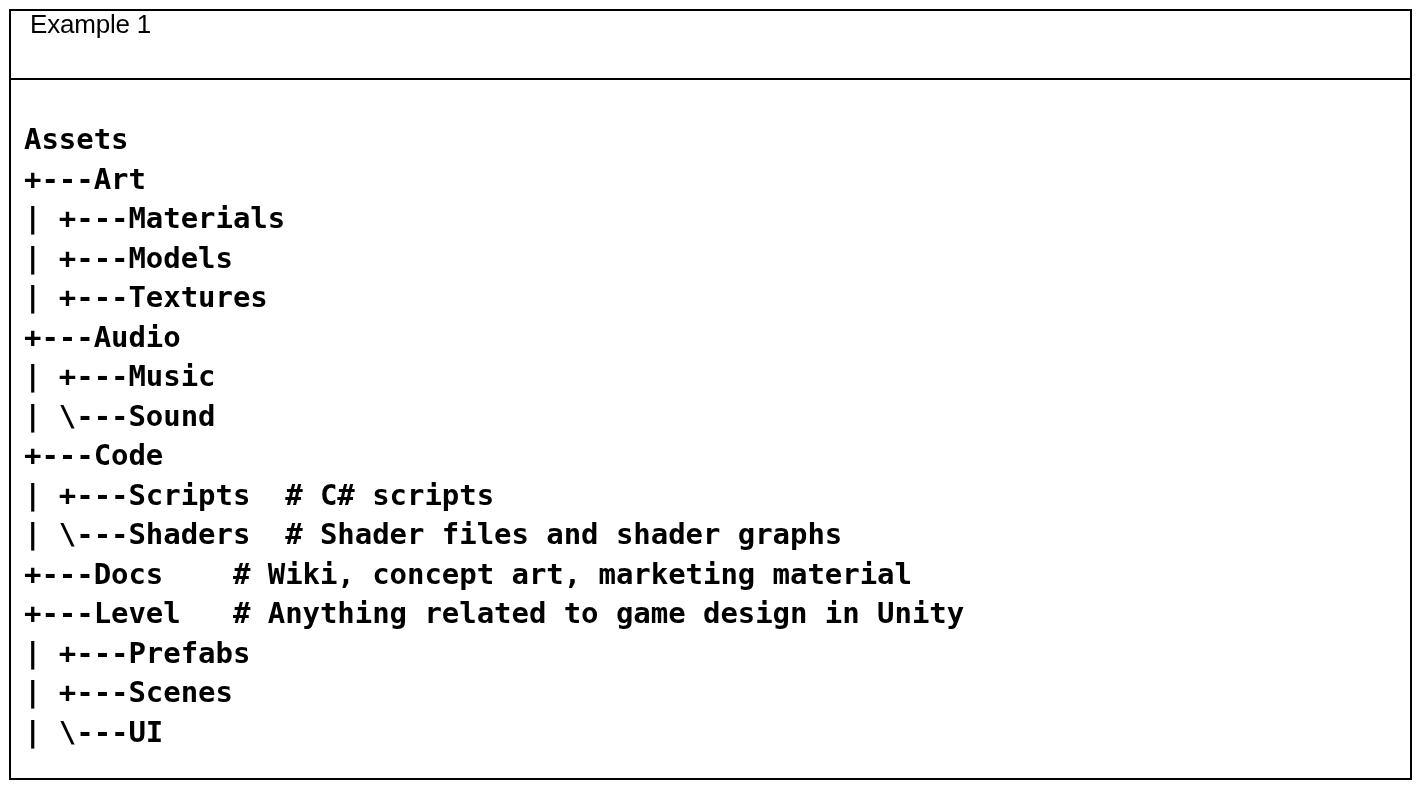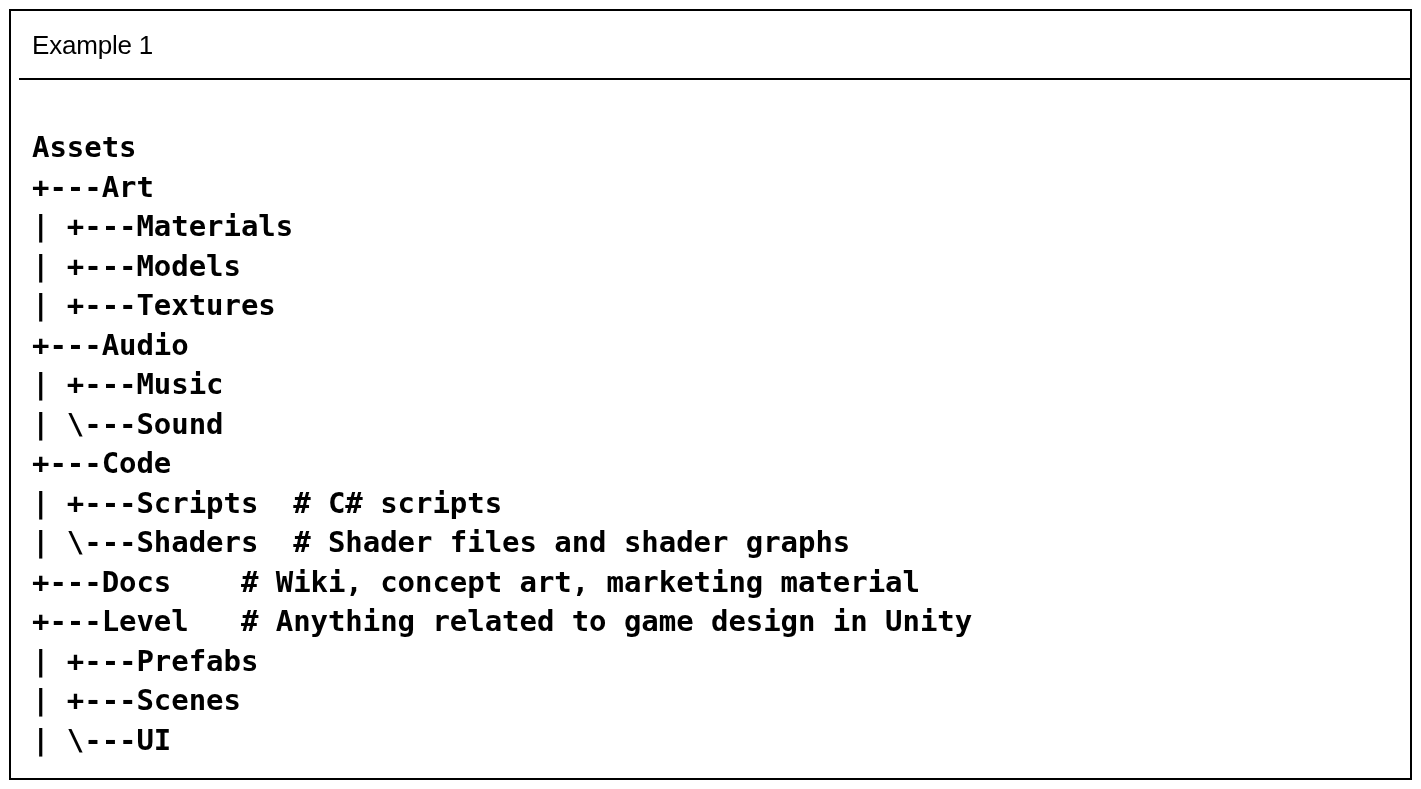--- a/index.html
+++ b/index.html
@@ -27,24 +27,23 @@
     background: #ffffff;
     display: flex;
     flex-direction: column;
   }
 
   .example-header {
     height: 69px;
     box-sizing: border-box;
     border-bottom: 2px solid #000000;
     display: flex;
-    align-items: center;
-    padding: 0 0 0 13px;
+    align-items: flex-start;
+    padding: 0 0 0 19px;
     flex: none;
-    margin-left: 8px;
   }
 
   .example-title {
     font-family: "Liberation Sans", sans-serif;
     font-size: 26px;
     font-weight: 400;
     line-height: 1;
     letter-spacing: -0.2px;
     color: #000000;
     white-space: pre;
@@ -52,21 +51,21 @@
 
   .example-body {
     flex: 1 1 auto;
     position: relative;
     overflow: hidden;
     padding: 40px 0 0 13px;
     box-sizing: border-box;
   }
 
   .code-block {
-    margin: 8px;
+    margin: 0;
     font-family: "DejaVu Sans Mono", "Liberation Mono", monospace;
     font-size: 29px;
     font-weight: bold;
     line-height: 39.5px;
     color: #000000;
     white-space: pre;
     letter-spacing: -0.05px;
     tab-size: 4;
   }
 

